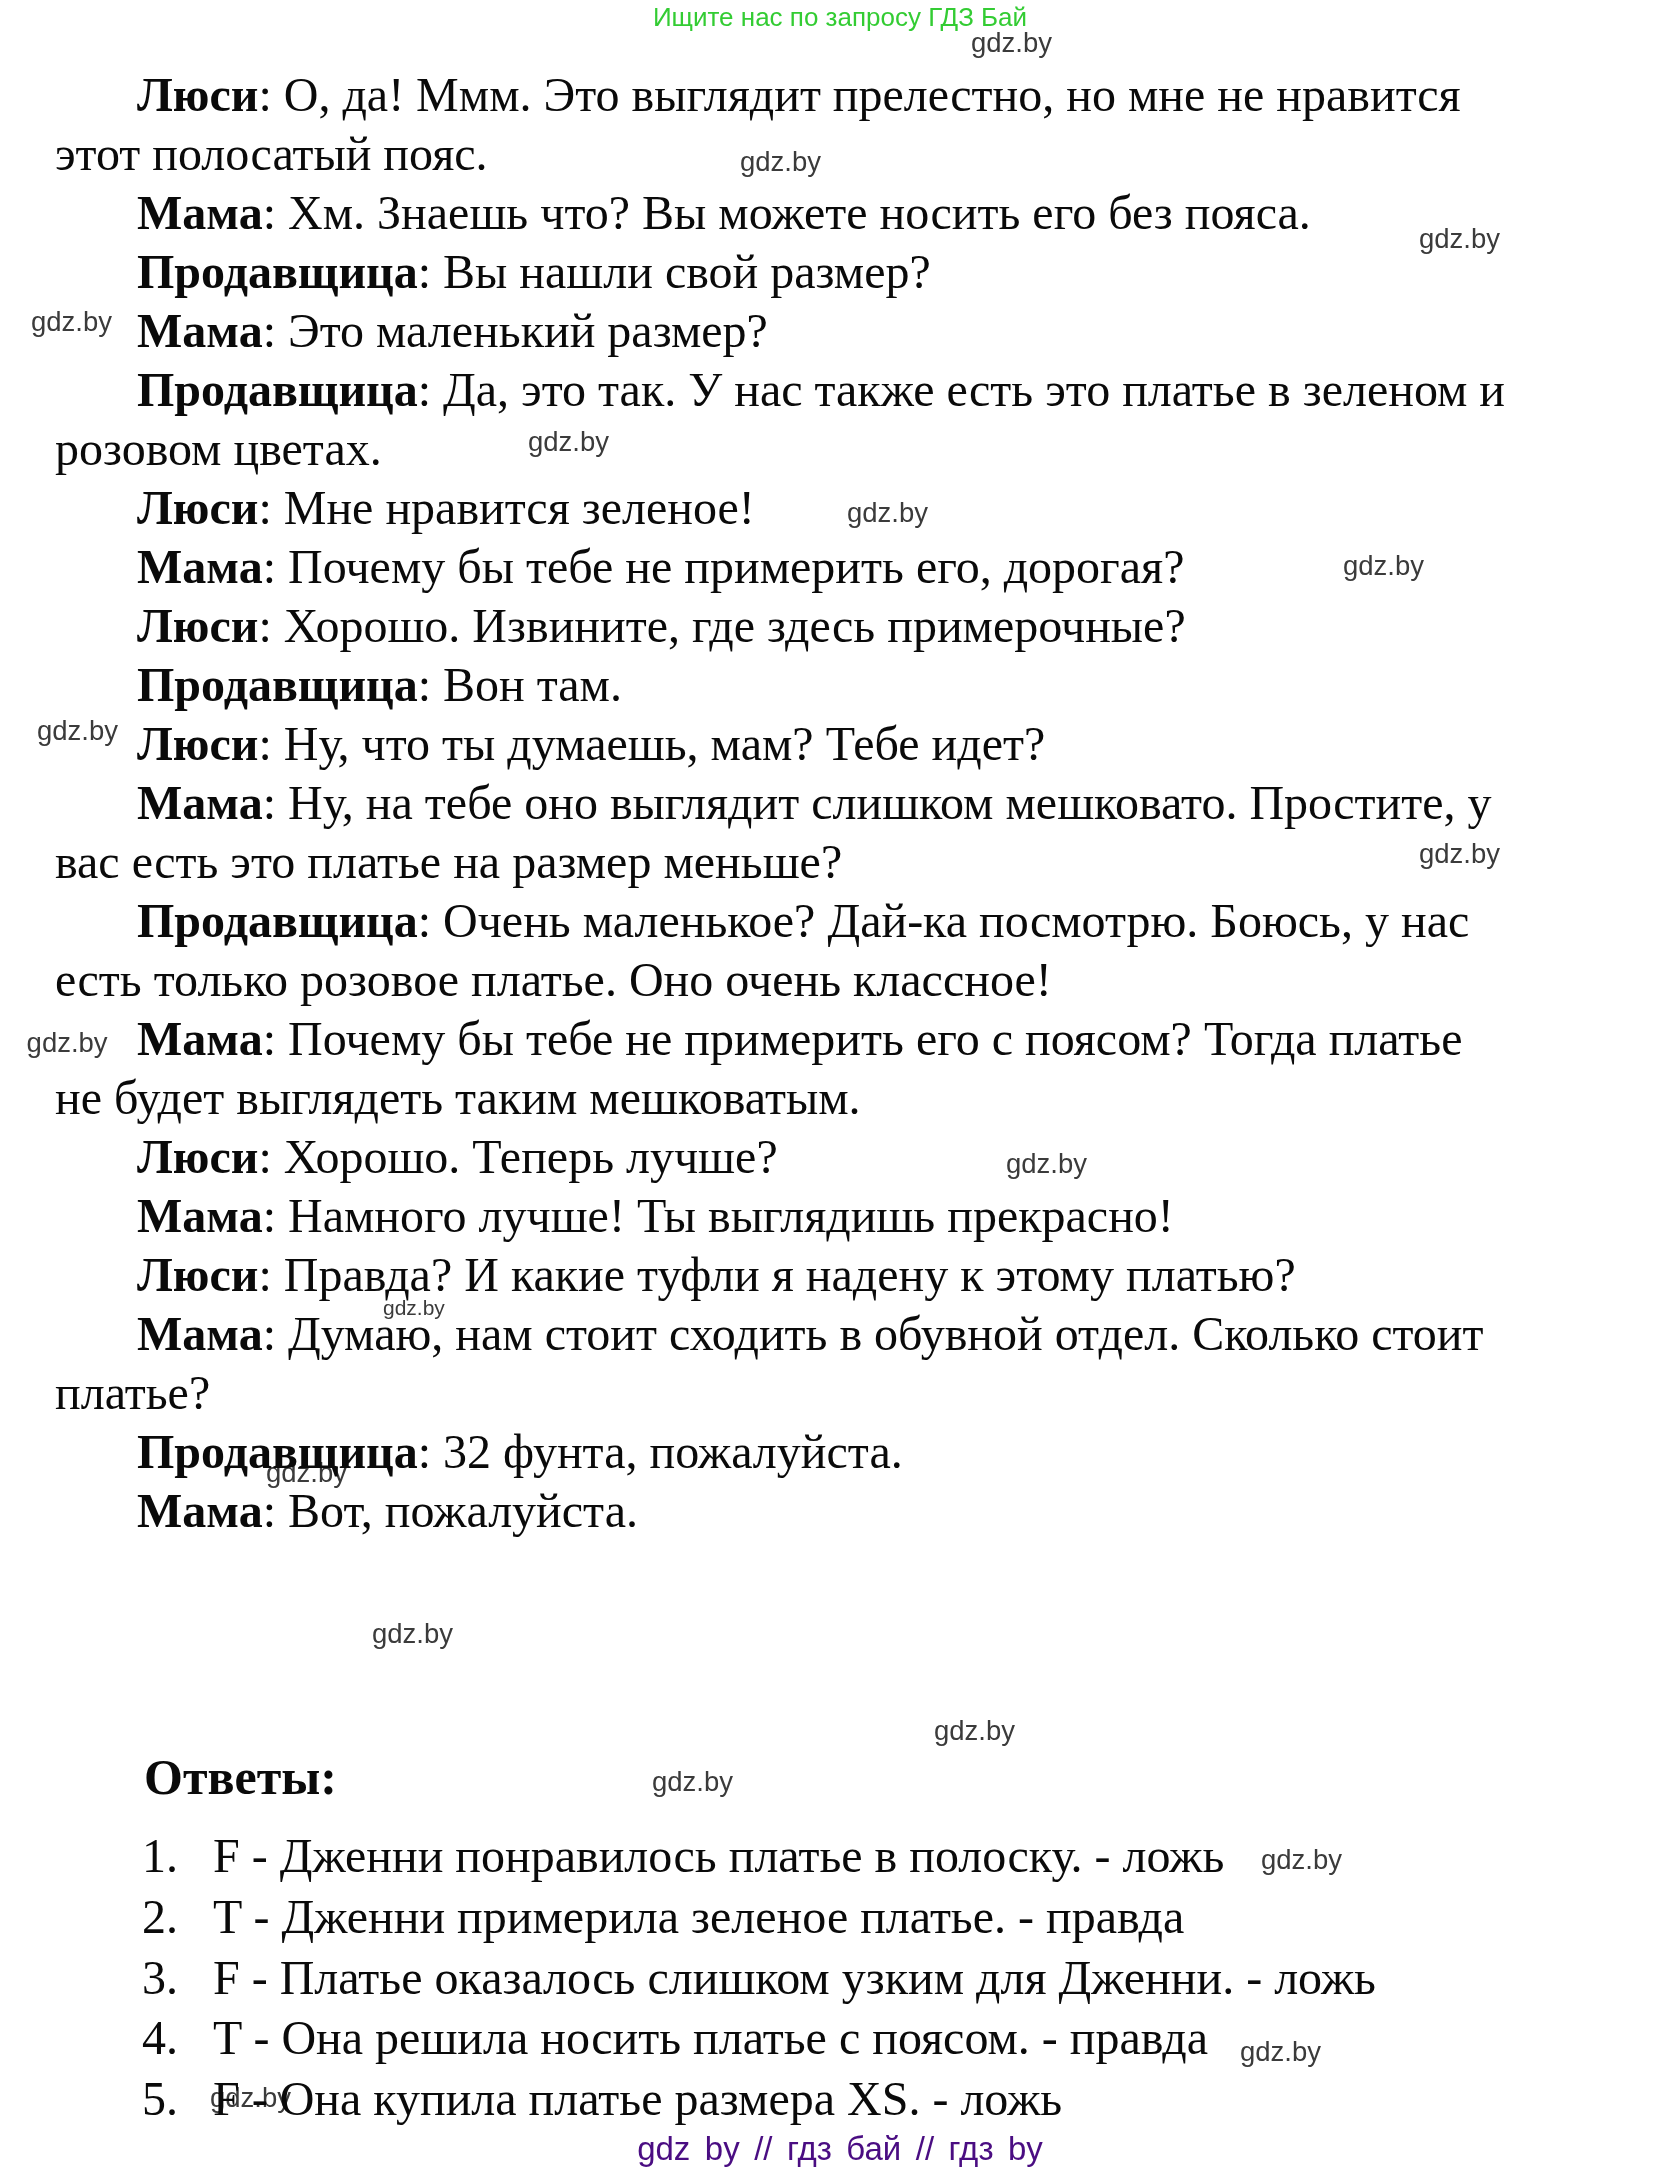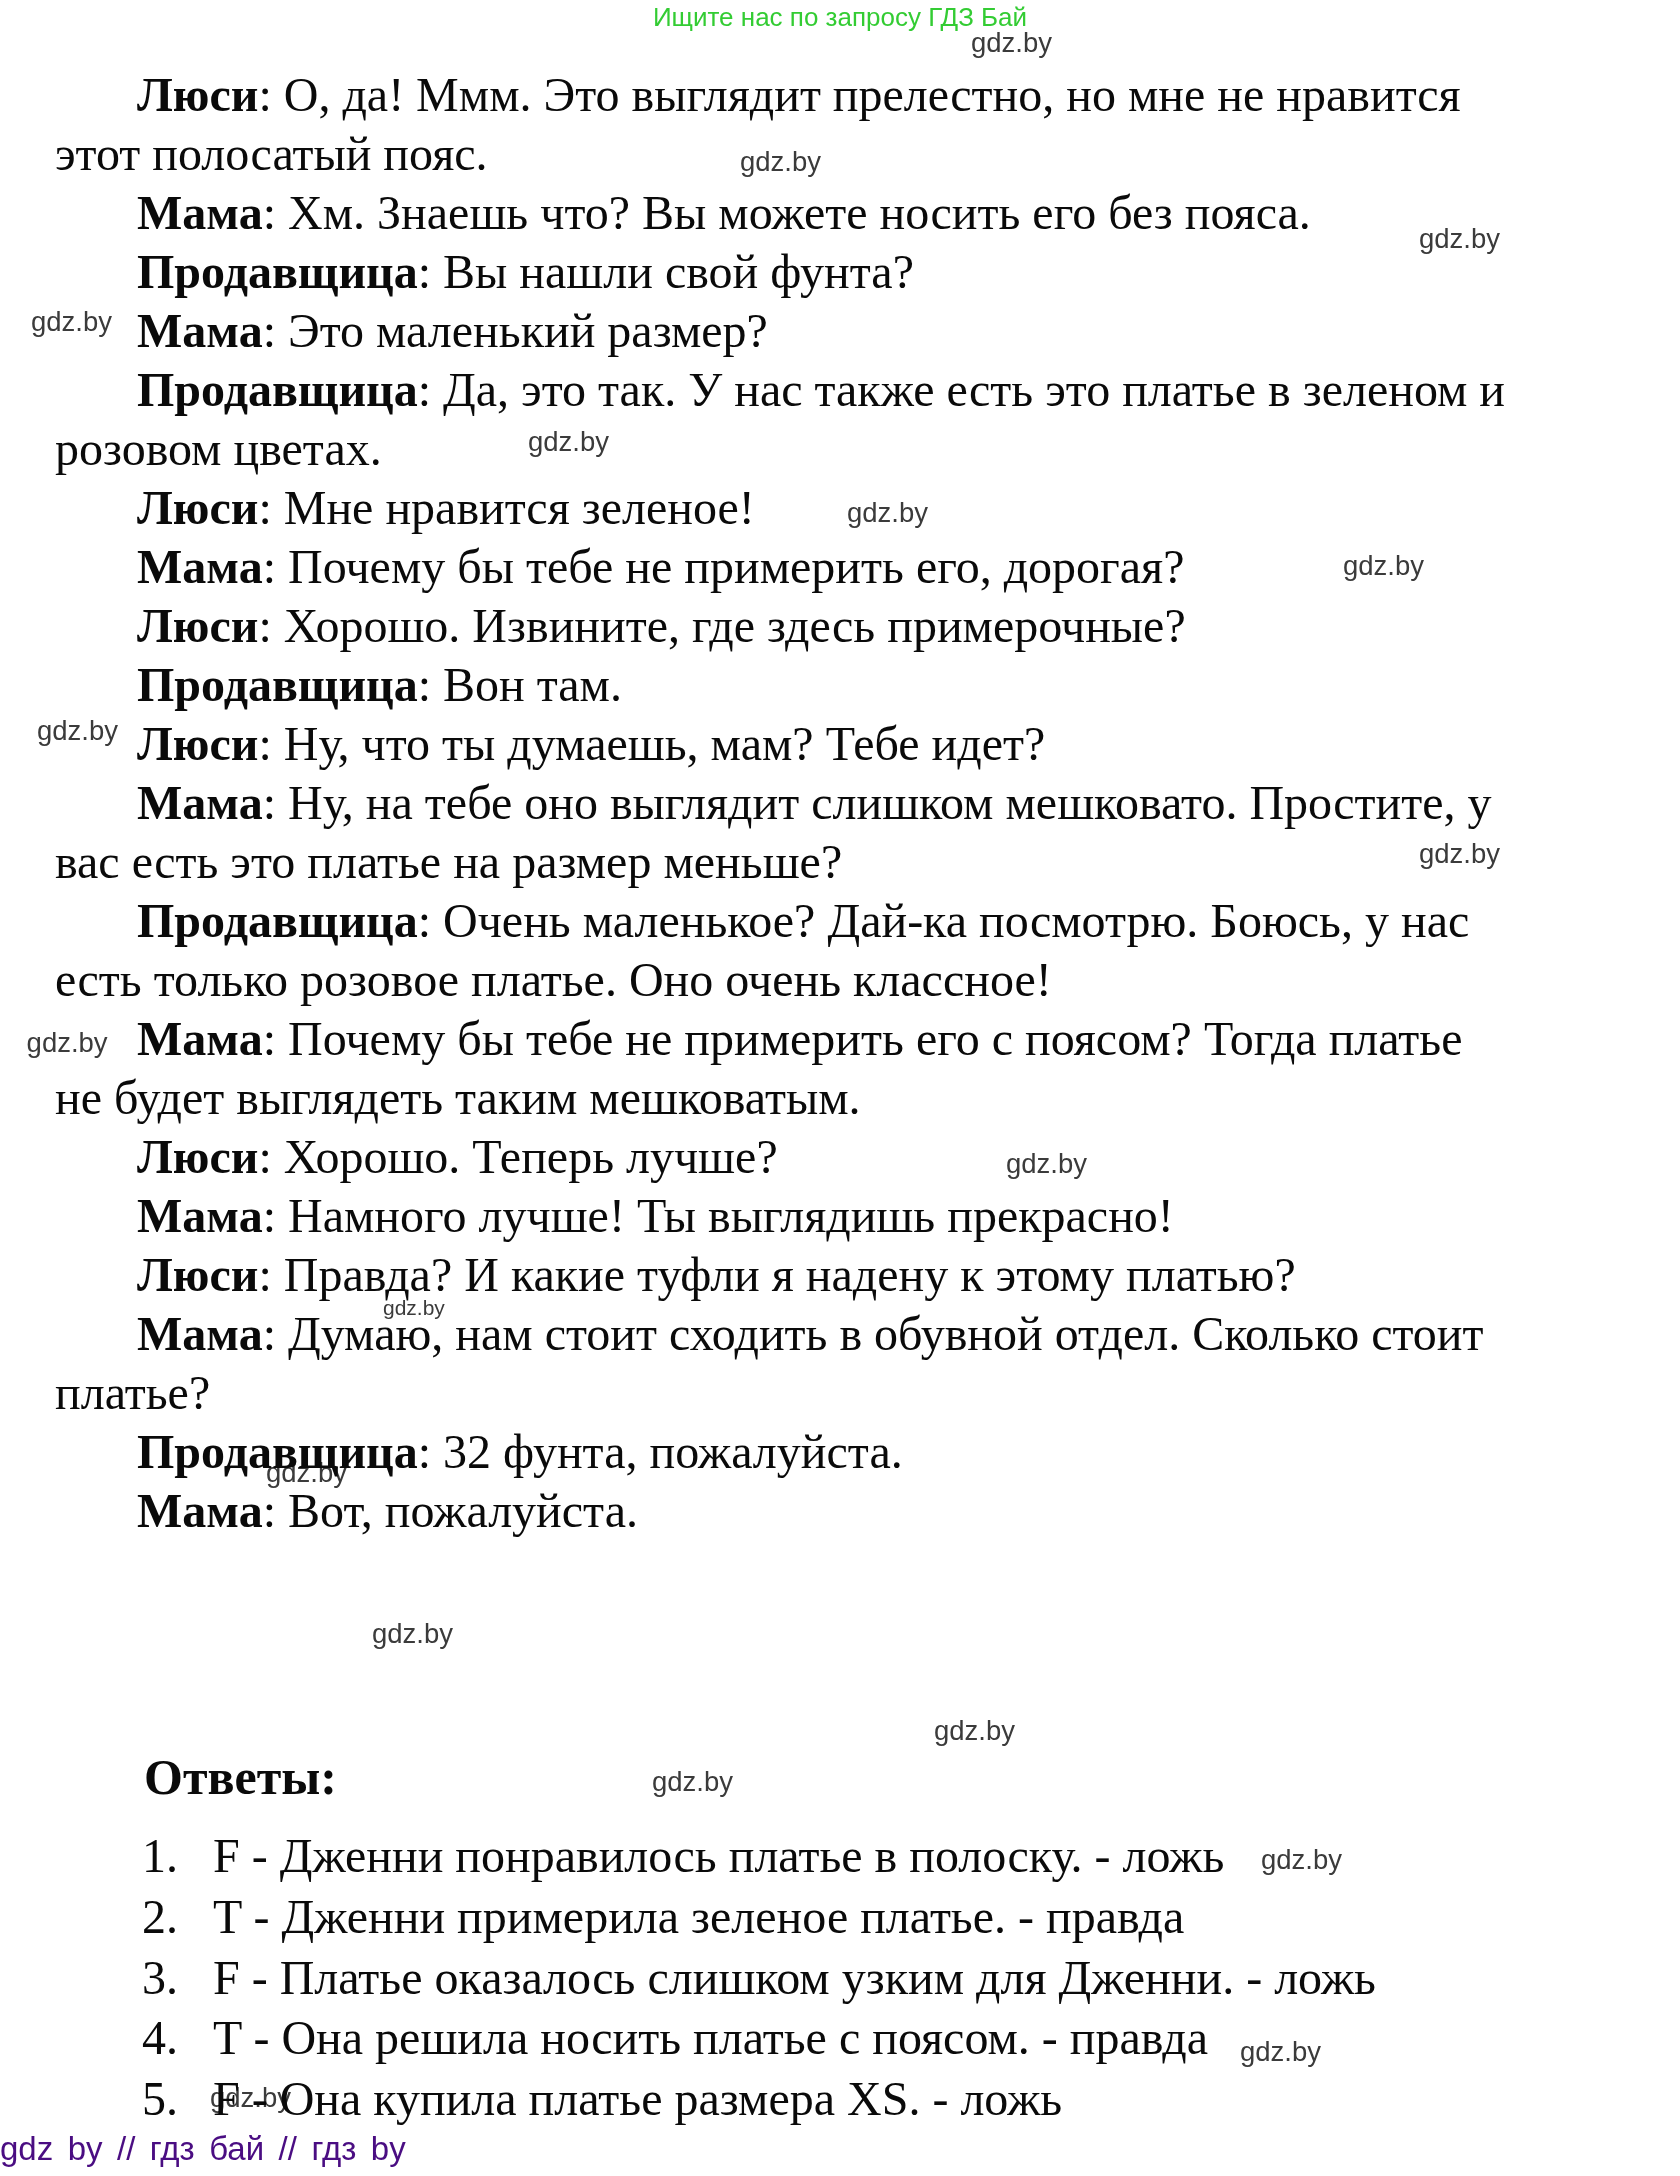--- a/index.html
+++ b/index.html
@@ -66,21 +66,21 @@
     font-family: "Liberation Sans", "DejaVu Sans", sans-serif;
     font-size: 27.5px;
     color: var(--watermark-gray, #3b3b3b);
     white-space: nowrap;
   }
   .wm-sm { font-size: 21px; }
   .footer-watermark {
     position: absolute;
     top: 2130px; left: 0;
     width: 100%;
-    text-align: left;
+    text-align: center;
     font-family: "Liberation Sans", "DejaVu Sans", sans-serif;
     font-size: 33px;
     word-spacing: 5.3px;
     color: var(--footer-purple, #4a0d82);
   }
 </style>
 </head>
 <body>
 
 <div class="page">
@@ -104,21 +104,21 @@
   <span class="wm" style="left:934px; top:1715px;">gdz.by</span>
   <span class="wm" style="left:652px;  top:1766px;">gdz.by</span>
   <span class="wm" style="left:1261px; top:1844px;">gdz.by</span>
   <span class="wm" style="left:1240px; top:2036px;">gdz.by</span>
   <span class="wm" style="left:210px;  top:2082px;">gdz.by</span>
 
   <div class="dialogue">
     <p><span class="speaker">Люси</span><span class="turn-text">: О, да! Ммм. Это выглядит прелестно, но мне не нравится
 этот полосатый пояс.</span></p>
     <p><span class="speaker">Мама</span><span class="turn-text">: Хм. Знаешь что? Вы можете носить его без пояса.</span></p>
-    <p><span class="speaker">Продавщица</span><span class="turn-text">: Вы нашли свой фунта?</span></p>
+    <p><span class="speaker">Продавщица</span><span class="turn-text">: Вы нашли свой размер?</span></p>
     <p><span class="speaker">Мама</span><span class="turn-text">: Это маленький размер?</span></p>
     <p><span class="speaker">Продавщица</span><span class="turn-text">: Да, это так. У нас также есть это платье в зеленом и
 розовом цветах.</span></p>
     <p><span class="speaker">Люси</span><span class="turn-text">: Мне нравится зеленое!</span></p>
     <p><span class="speaker">Мама</span><span class="turn-text">: Почему бы тебе не примерить его, дорогая?</span></p>
     <p><span class="speaker">Люси</span><span class="turn-text">: Хорошо. Извините, где здесь примерочные?</span></p>
     <p><span class="speaker">Продавщица</span><span class="turn-text">: Вон там.</span></p>
     <p><span class="speaker">Люси</span><span class="turn-text">: Ну, что ты думаешь, мам? Тебе идет?</span></p>
     <p><span class="speaker">Мама</span><span class="turn-text">: Ну, на тебе оно выглядит слишком мешковато. Простите, у
 вас есть это платье на размер меньше?</span></p>

